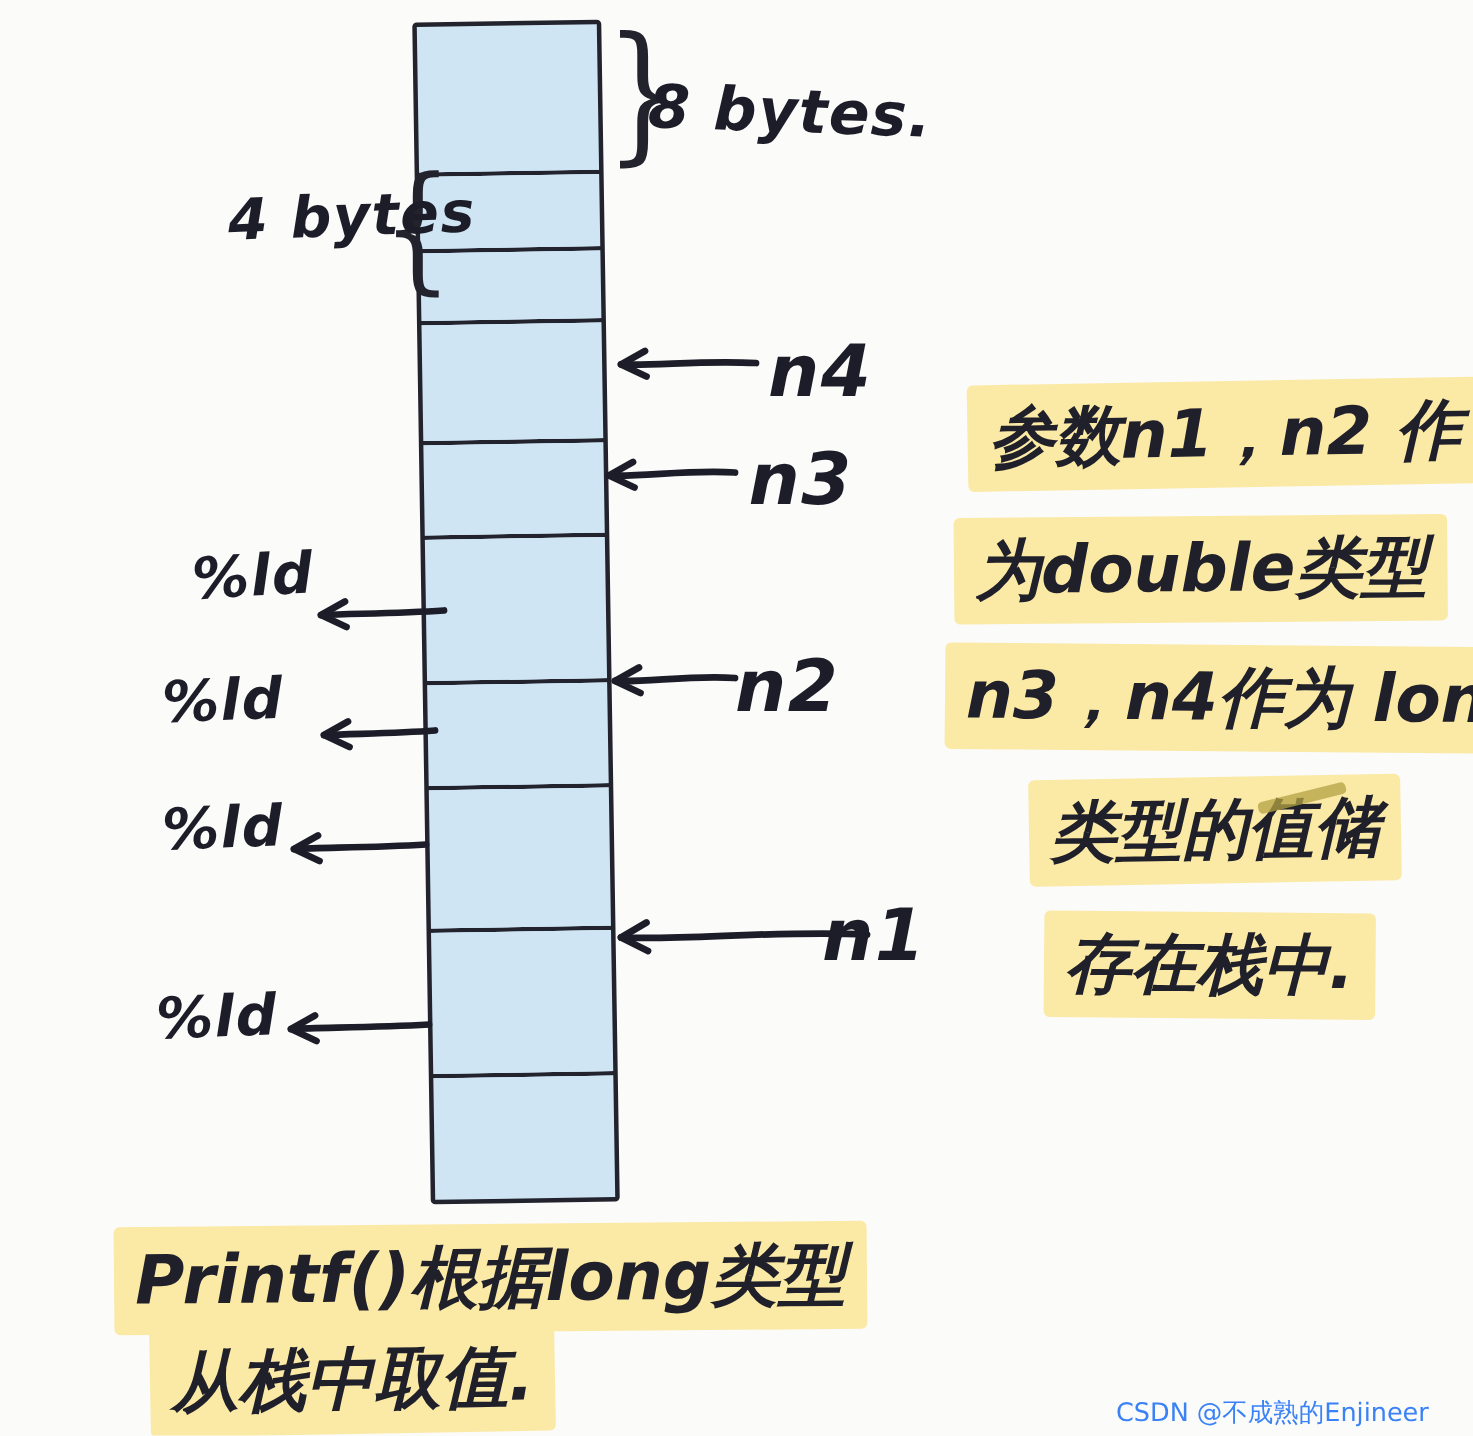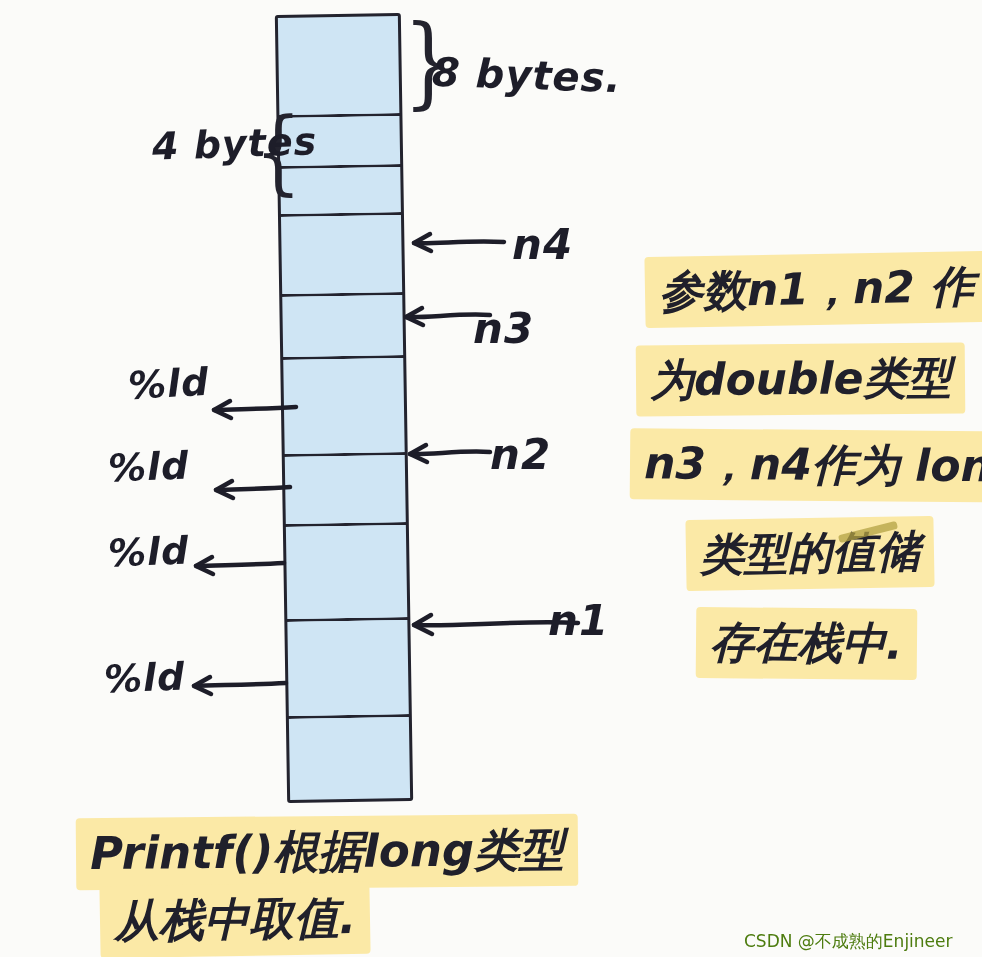--- a/index.html
+++ b/index.html
@@ -27,21 +27,21 @@
 
   
   .hand{
     color:#1d1d29;
     font-style:italic;
     font-weight:bold;
     letter-spacing:1px;
     white-space:nowrap;
   }
   .label-bytes{font-size:40px;}
-  .label-n{font-size:42px;}
+  .label-n{font-size:48px;}
   .label-ld{font-size:38px;}
 
   .brace{
     position:absolute;
     color:#23232e;
     font-family:"DejaVu Serif",serif;
     font-weight:normal;
     line-height:1;
   }
 
@@ -68,21 +68,21 @@
 
   
   .arrow{position:absolute;overflow:visible;}
   .arrow path{
     stroke:#1d1d29;stroke-width:4.5;fill:none;
     stroke-linecap:round;stroke-linejoin:round;
   }
 
   .watermark{
     position:absolute;
-    color:#4d7c0f;
+    color:#3b82f6;
     font-size:17px;
     font-style:normal;
     font-weight:normal;
   }
 </style>
 </head>
 <body>
 
 <div class="stack-col">
   <div class="divider" style="top:97px"></div>
@@ -105,21 +105,21 @@
 <svg class="arrow" style="left:408px;top:230px;" width="98" height="26">
   <path d="M96,12 C60,10 30,14 6,13"></path>
     <path d="M22,4 L6,13 L23,21"></path>
 </svg>
 <div class="abs hand label-n" style="left:512px;top:220px;">n4</div>
 
 <svg class="arrow" style="left:400px;top:303px;" width="92" height="26">
   <path d="M90,12 C58,10 30,15 6,14"></path>
     <path d="M22,5 L6,14 L23,22"></path>
 </svg>
-<div class="abs hand label-n" style="left:473px;top:292px;margin-top:12px;">n3</div>
+<div class="abs hand label-n" style="left:499px;top:292px;">n3</div>
 
 <svg class="arrow" style="left:404px;top:440px;" width="88" height="26">
   <path d="M86,12 C56,10 28,15 6,14"></path>
     <path d="M22,5 L6,14 L23,22"></path>
 </svg>
 <div class="abs hand label-n" style="left:490px;top:430px;text-align:right;">n2</div>
 
 <svg class="arrow" style="left:408px;top:610px;" width="172" height="28">
   <path d="M170,13 C110,10 50,17 6,15"></path>
     <path d="M23,5 L6,15 L24,24"></path>

